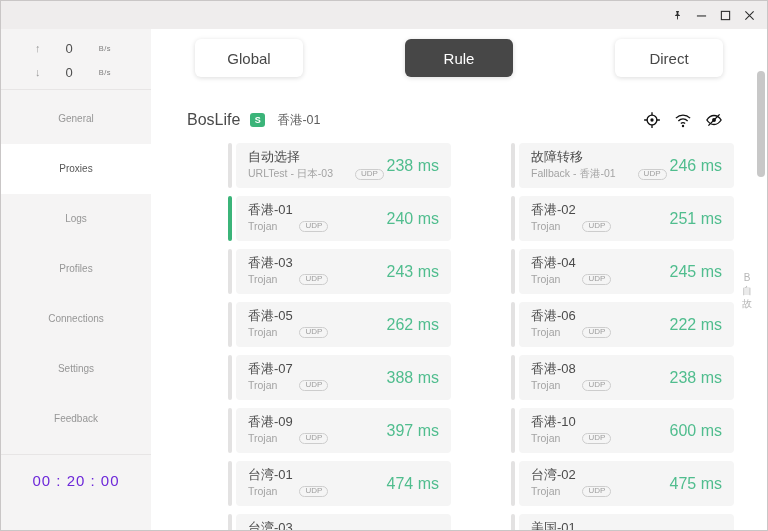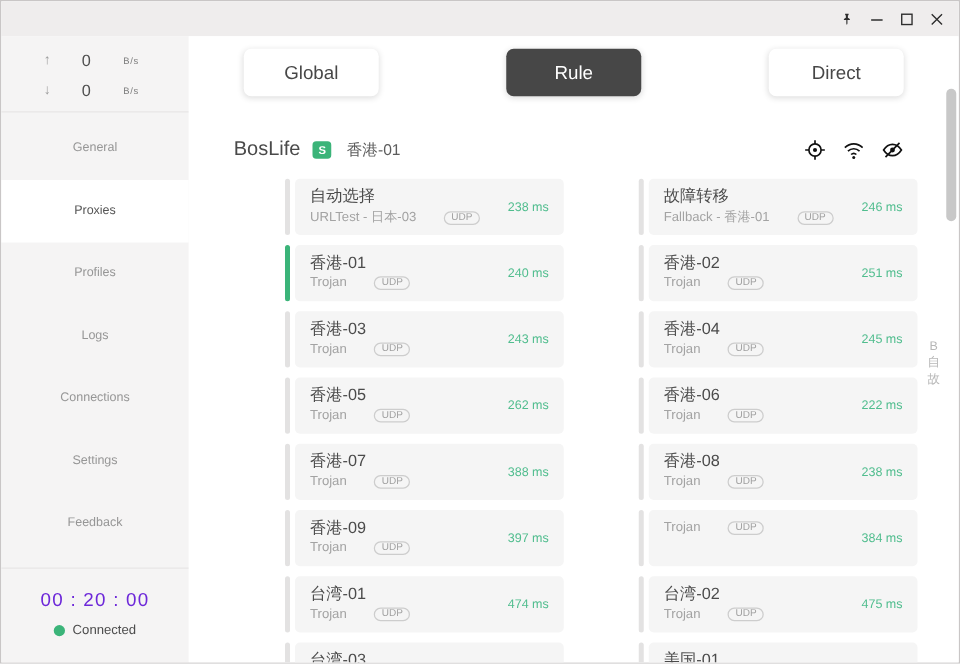--- a/index.html
+++ b/index.html
@@ -44,21 +44,21 @@
 
   .grid { margin-top:8px; padding:0 33px 0 29px; display:grid; grid-template-columns:1fr 1fr; column-gap:12px; row-gap:8px; }
   .cell { display:flex; height:45px;padding-left:48px; }
   .sel-bar { width:4px; border-radius:2px; background:#e3e2e2; margin-right:4px; flex:none; }
   .cell.selected .sel-bar { background:#3bb479; }
   .card { flex:1; background:#f5f5f5; border-radius:4px; position:relative; padding:6px 12px 0; cursor:pointer; overflow:hidden; }
   .p-name { font-size:13px; color:#4b4b4b; line-height:16px; }
   .p-detail-row { margin-top:2px; display:flex; align-items:center; gap:22px; }
   .p-detail { font-size:10.5px; color:#a3a3a3; }
   .udp-badge { font-size:8px; color:#a0a0a0; border:1px solid #cdcdcd; border-radius:7px; padding:0 5px; line-height:10px; height:11px; display:flex; align-items:center; }
-  .p-latency { position:absolute; right:12px; top:50%; transform:translateY(-50%); font-size:10px; }
+  .p-latency { position:absolute; right:12px; top:50%; transform:translateY(-50%); font-size:16px; }
 
   .group-index { position:absolute; right:13px; top:270px; width:14px; text-align:center; font-size:10px; color:#b7b7b7; line-height:13px; }
   .group-index span { display:block; cursor:pointer; }
   .scrollbar-thumb { position:absolute; right:2px; top:70px; width:8px; height:106px; border-radius:4px; background:#c8c8c8; cursor:pointer; }
 </style>
 </head>
 <body>
 
 <div class="window">
 
@@ -94,32 +94,28 @@
       </div>
       <div class="speed-row">
         <span class="speed-arrow">↓</span>
         <span class="speed-value">0</span>
         <span class="speed-unit">B/s</span>
       </div>
     </div>
     <div class="nav">
         <div class="nav-item">General</div>
         <div class="nav-item active">Proxies</div>
+        <div class="nav-item">Logs</div>
         <div class="nav-item">Profiles</div>
-        <div class="nav-item">Logs</div>
         <div class="nav-item">Connections</div>
         <div class="nav-item">Settings</div>
         <div class="nav-item">Feedback</div>
       </div>
     <div class="side-footer">
       <div class="timer">00 : 20 : 00</div>
-      <div class="status-row">
-        <span class="status-dot" style="background: rgb(59, 180, 121);"></span>
-        <span class="status-label">Connected</span>
-      </div>
     </div>
   </div>
 
   <div class="main">
     <div class="tabs">
         <button class="tab">Global</button>
         <button class="tab active">Rule</button>
         <button class="tab">Direct</button>
       </div>
 
@@ -271,25 +267,26 @@
             <div class="p-detail-row">
               <span class="p-detail">Trojan</span>
               <span class="udp-badge">UDP</span>
             </div>
             <span class="p-latency" style="color: rgb(80, 189, 142);">397 ms</span>
           </div>
         </div>
         <div class="cell">
           <span class="sel-bar"></span>
           <div class="card">
-            <div class="p-detail-row">
-              <span class="p-detail">Trojan</span>
-              <span class="udp-badge">UDP</span>
-            </div>
-            <span class="p-latency" style="color: rgb(80, 189, 142);">384 ms</span>
+            <div class="p-name">香港-10</div>
+            <div class="p-detail-row">
+              <span class="p-detail">Trojan</span>
+              <span class="udp-badge">UDP</span>
+            </div>
+            <span class="p-latency" style="color: rgb(80, 189, 142);">600 ms</span>
           </div>
         </div>
         <div class="cell">
           <span class="sel-bar"></span>
           <div class="card">
             <div class="p-name">台湾-01</div>
             <div class="p-detail-row">
               <span class="p-detail">Trojan</span>
               <span class="udp-badge">UDP</span>
             </div>

